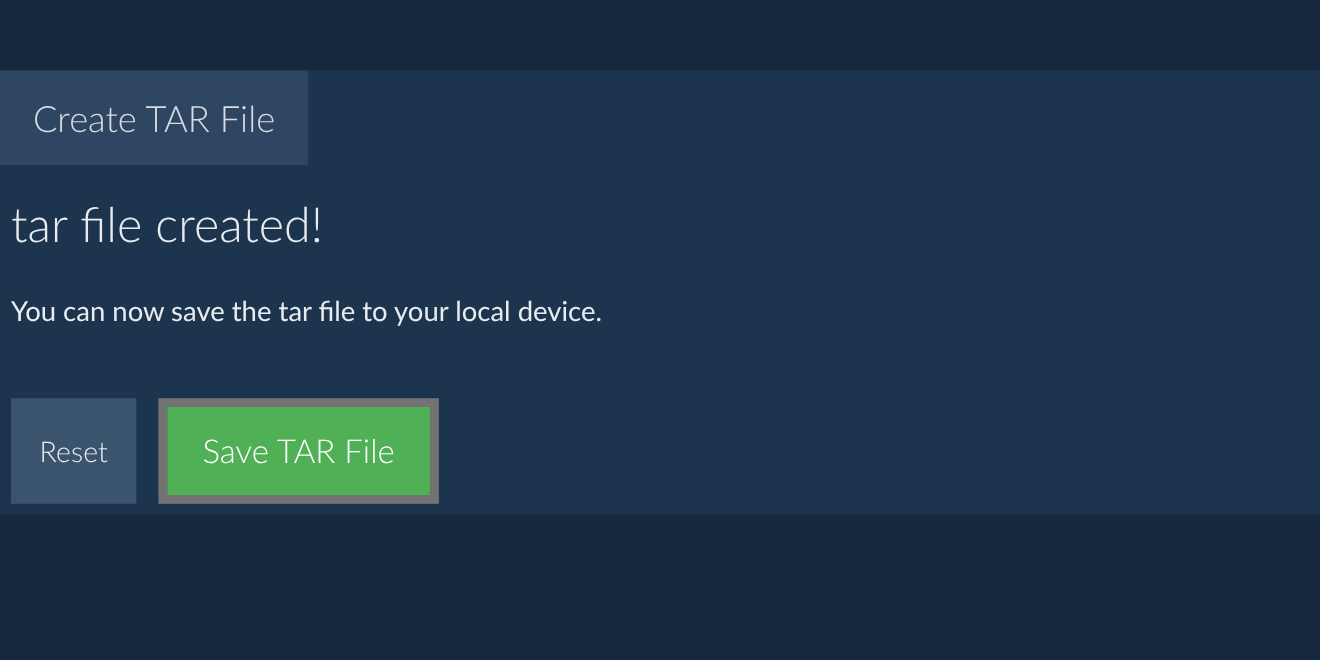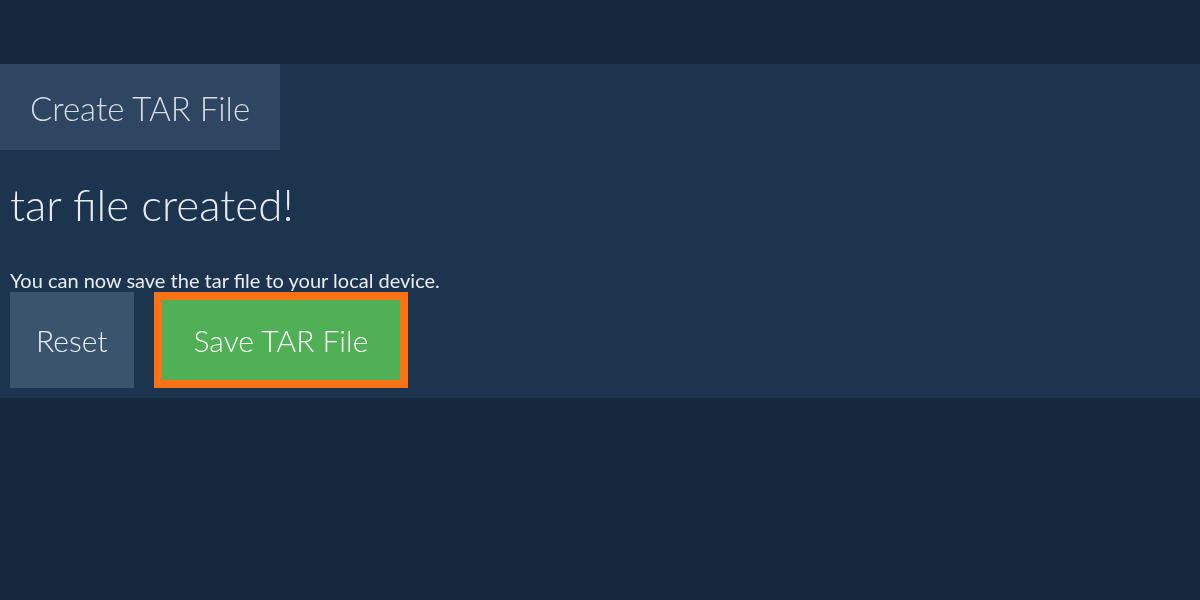--- a/index.html
+++ b/index.html
@@ -36,41 +36,42 @@
     .content {
       padding: 28px 10px 10px 10px;
     }
     .heading {
       font-size: 44px;
       font-weight: 300;
       color: #e8ecef;
       margin-bottom: 38px;
     }
     .subtext {
-      font-size: 20px;
+      font-size: 25px;
       font-weight: 400;
       color: #e8ecef;
+      margin-bottom: 64px;
     }
     .button-row {
       display: flex;
       align-items: stretch;
       gap: 20px;
     }
     .btn-reset {
       background-color: #3b546e;
       color: #e8ecef;
-      font-size: 30px;
+      font-size: 26px;
       font-weight: 300;
       padding: 20px 26px;
       border: none;
       cursor: pointer;
       font-family: inherit;
     }
     .btn-save-wrapper {
-      border: 8px solid #f97316;
+      border: 8px solid #737373;
       display: inline-block;
     }
     .btn-save {
       background-color: #4fb055;
       color: #ffffff;
       font-size: 30px;
       font-weight: 300;
       padding: 22px 32px;
       border: none;
       cursor: pointer;

